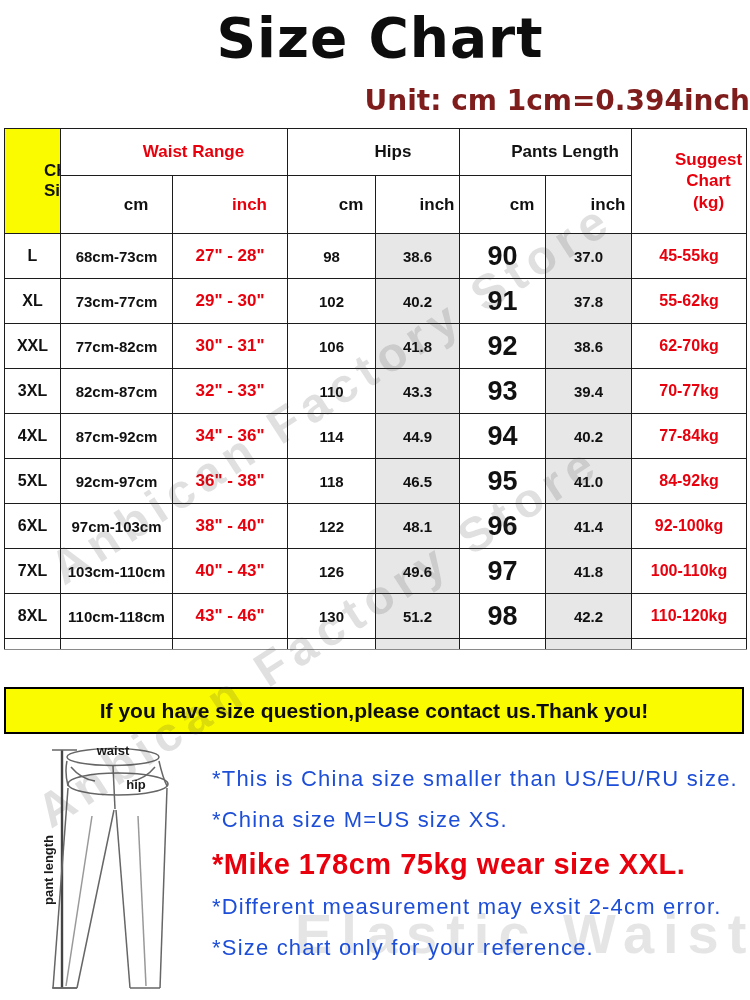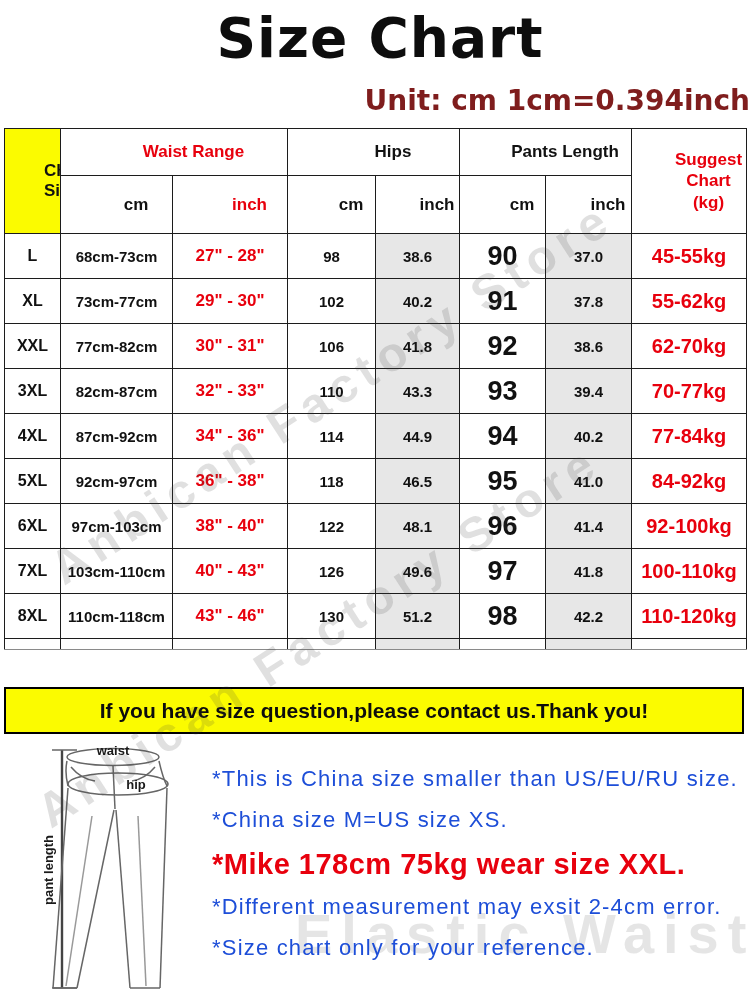--- a/index.html
+++ b/index.html
@@ -48,21 +48,21 @@
   .size-table tbody tr.partial td { border-bottom: 1.5px solid #8a8a8a; }
   .size-table th { font-size: 17px; font-weight: bold; padding-left: 39px; }
   .china-cell { background: var(--highlight-yellow); font-size: 17px; }
   .red { color: var(--accent-red); }
   .sub { font-size: 16px; }
   .size-table td { font-size: 15px; font-weight: bold; }
   td.c-size { font-size: 16px; }
   td.c-winch { font-size: 17px; color: var(--accent-red); }
   td.c-hinch, td.c-pinch { background: var(--shaded-gray); }
   td.c-pcm { font-size: 27px; }
-  td.c-weight { font-size: 20px; color: var(--accent-red); }
+  td.c-weight { font-size: 16px; color: var(--accent-red); }
   th.wt-cell { line-height: 1.25; }
 
   .banner {
     position: absolute; left: 4px; top: 687px; width: 740px; height: 47px;
     background: var(--highlight-yellow);
     border: 2.5px solid #000;
     display: flex; align-items: center; justify-content: center;
     font-size: 21px; font-weight: bold; color: #0d0d0d;
     z-index: 2;
   }

